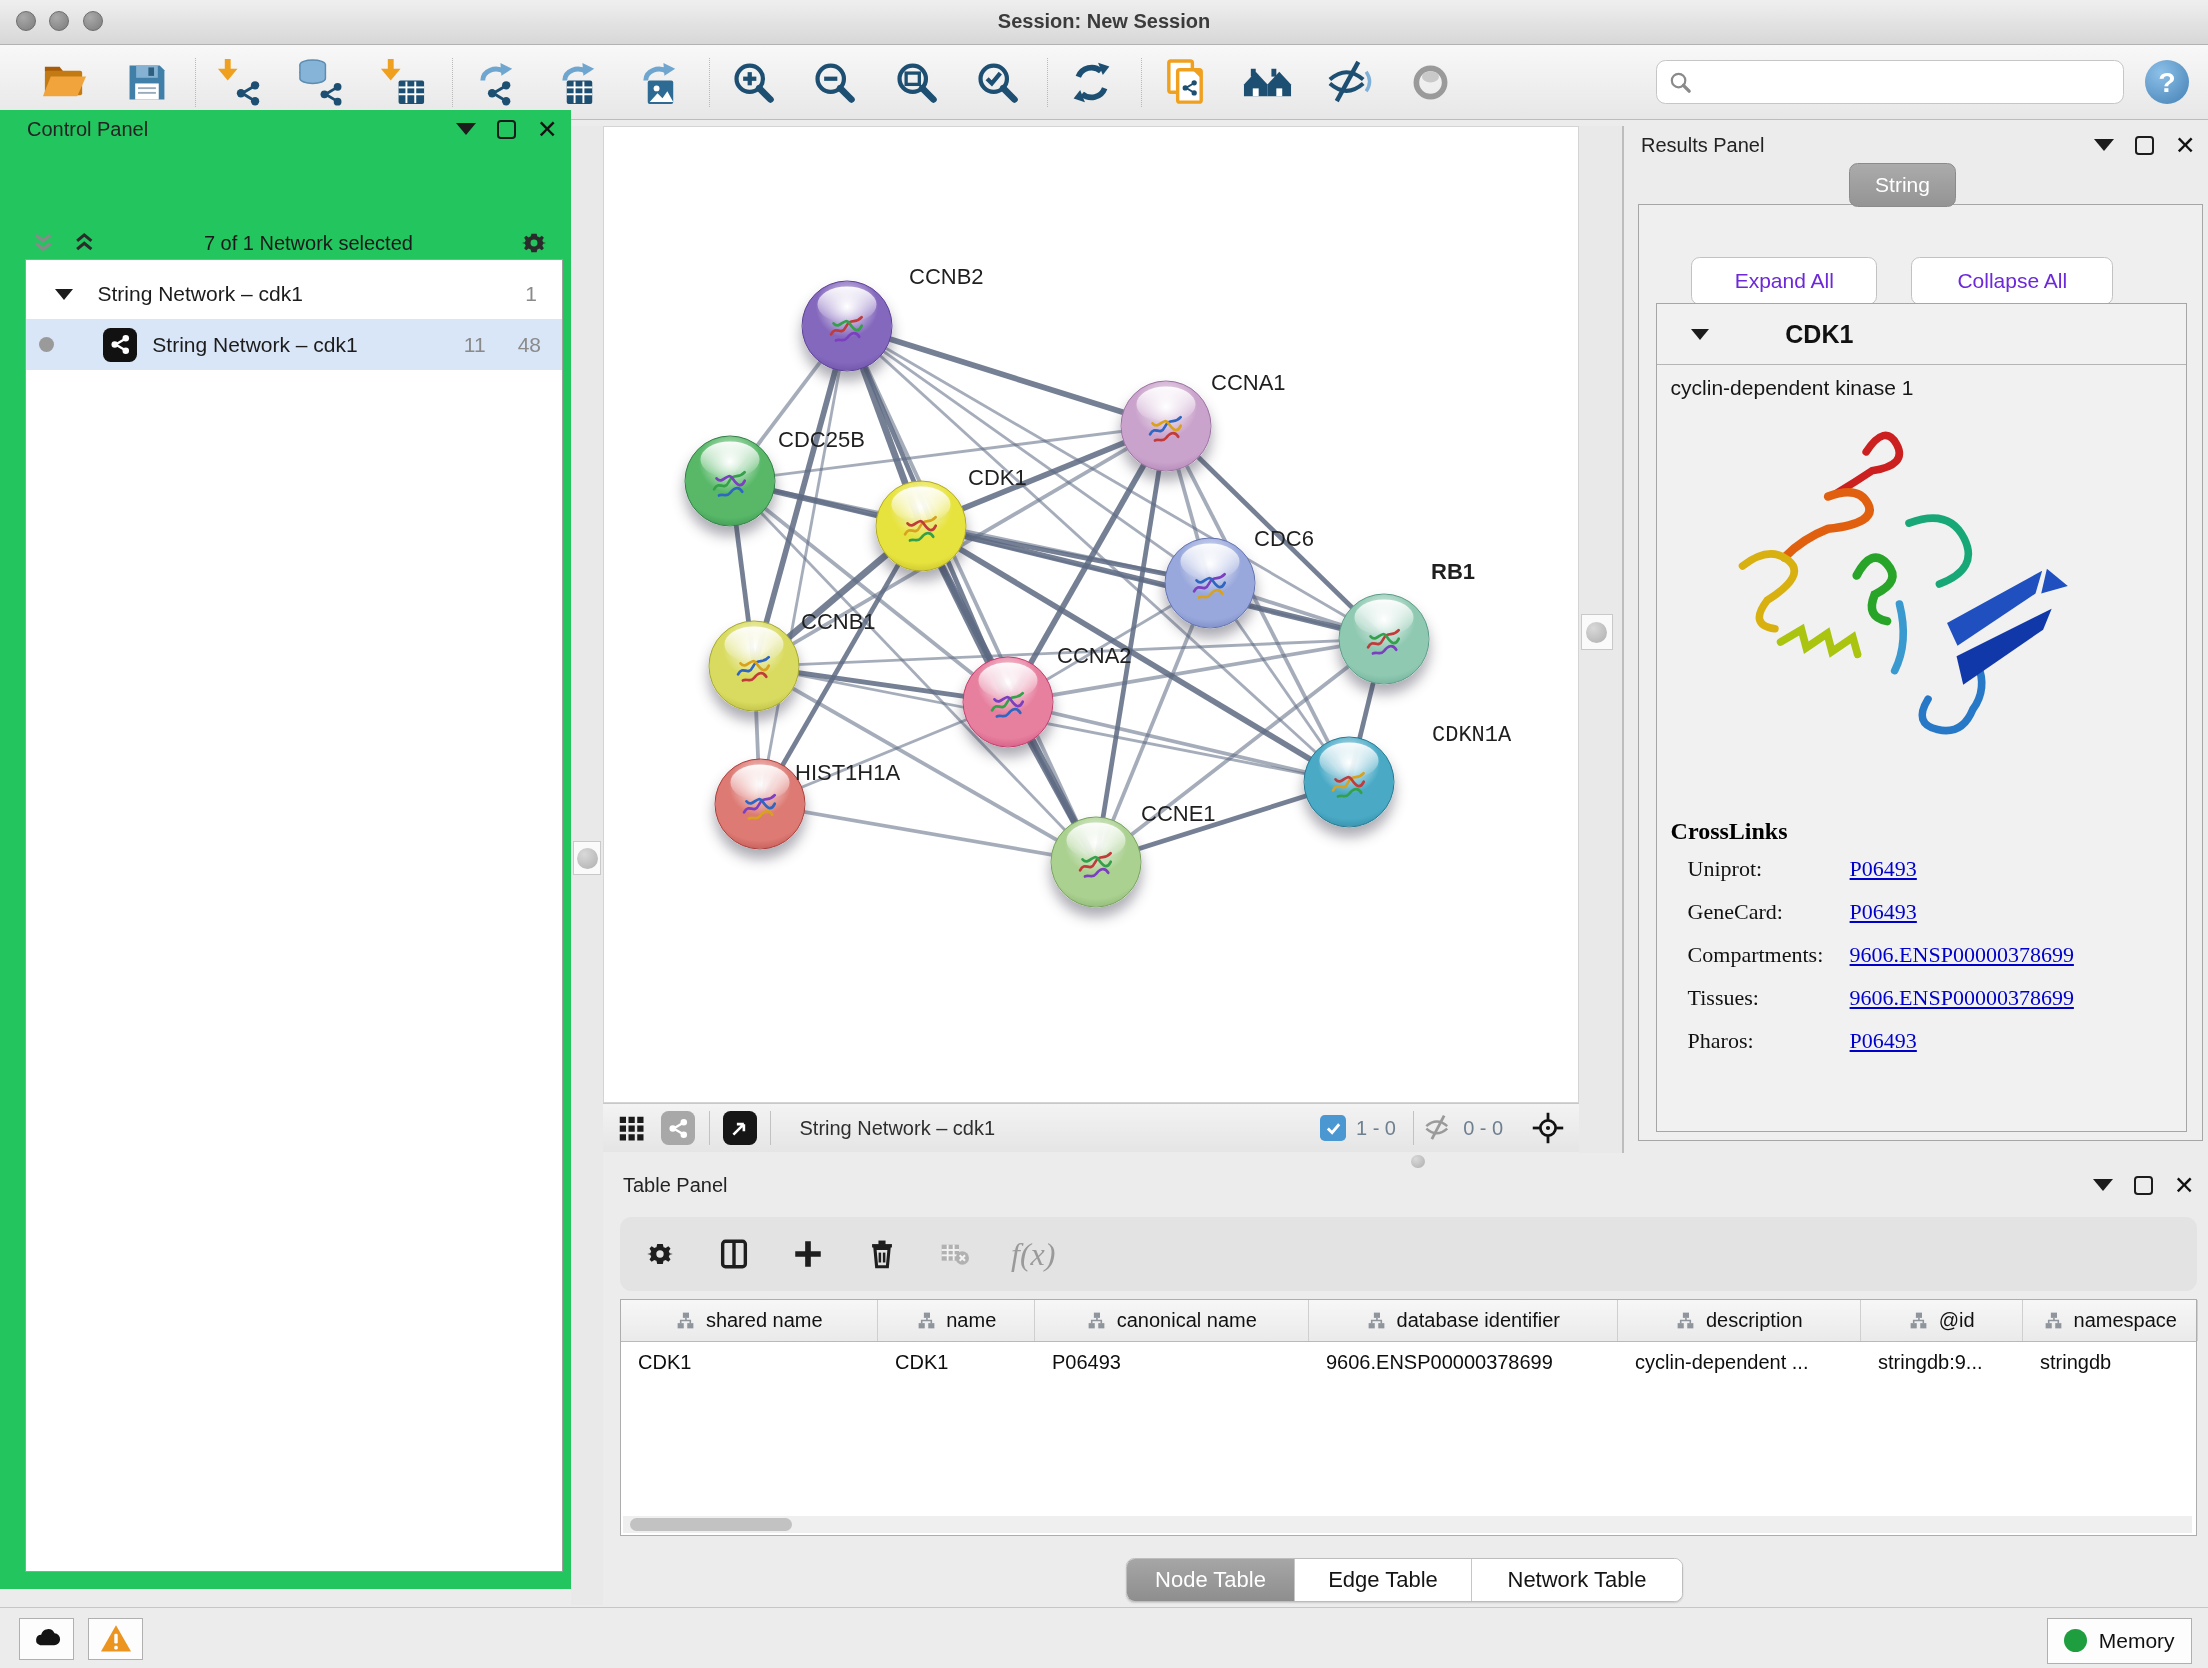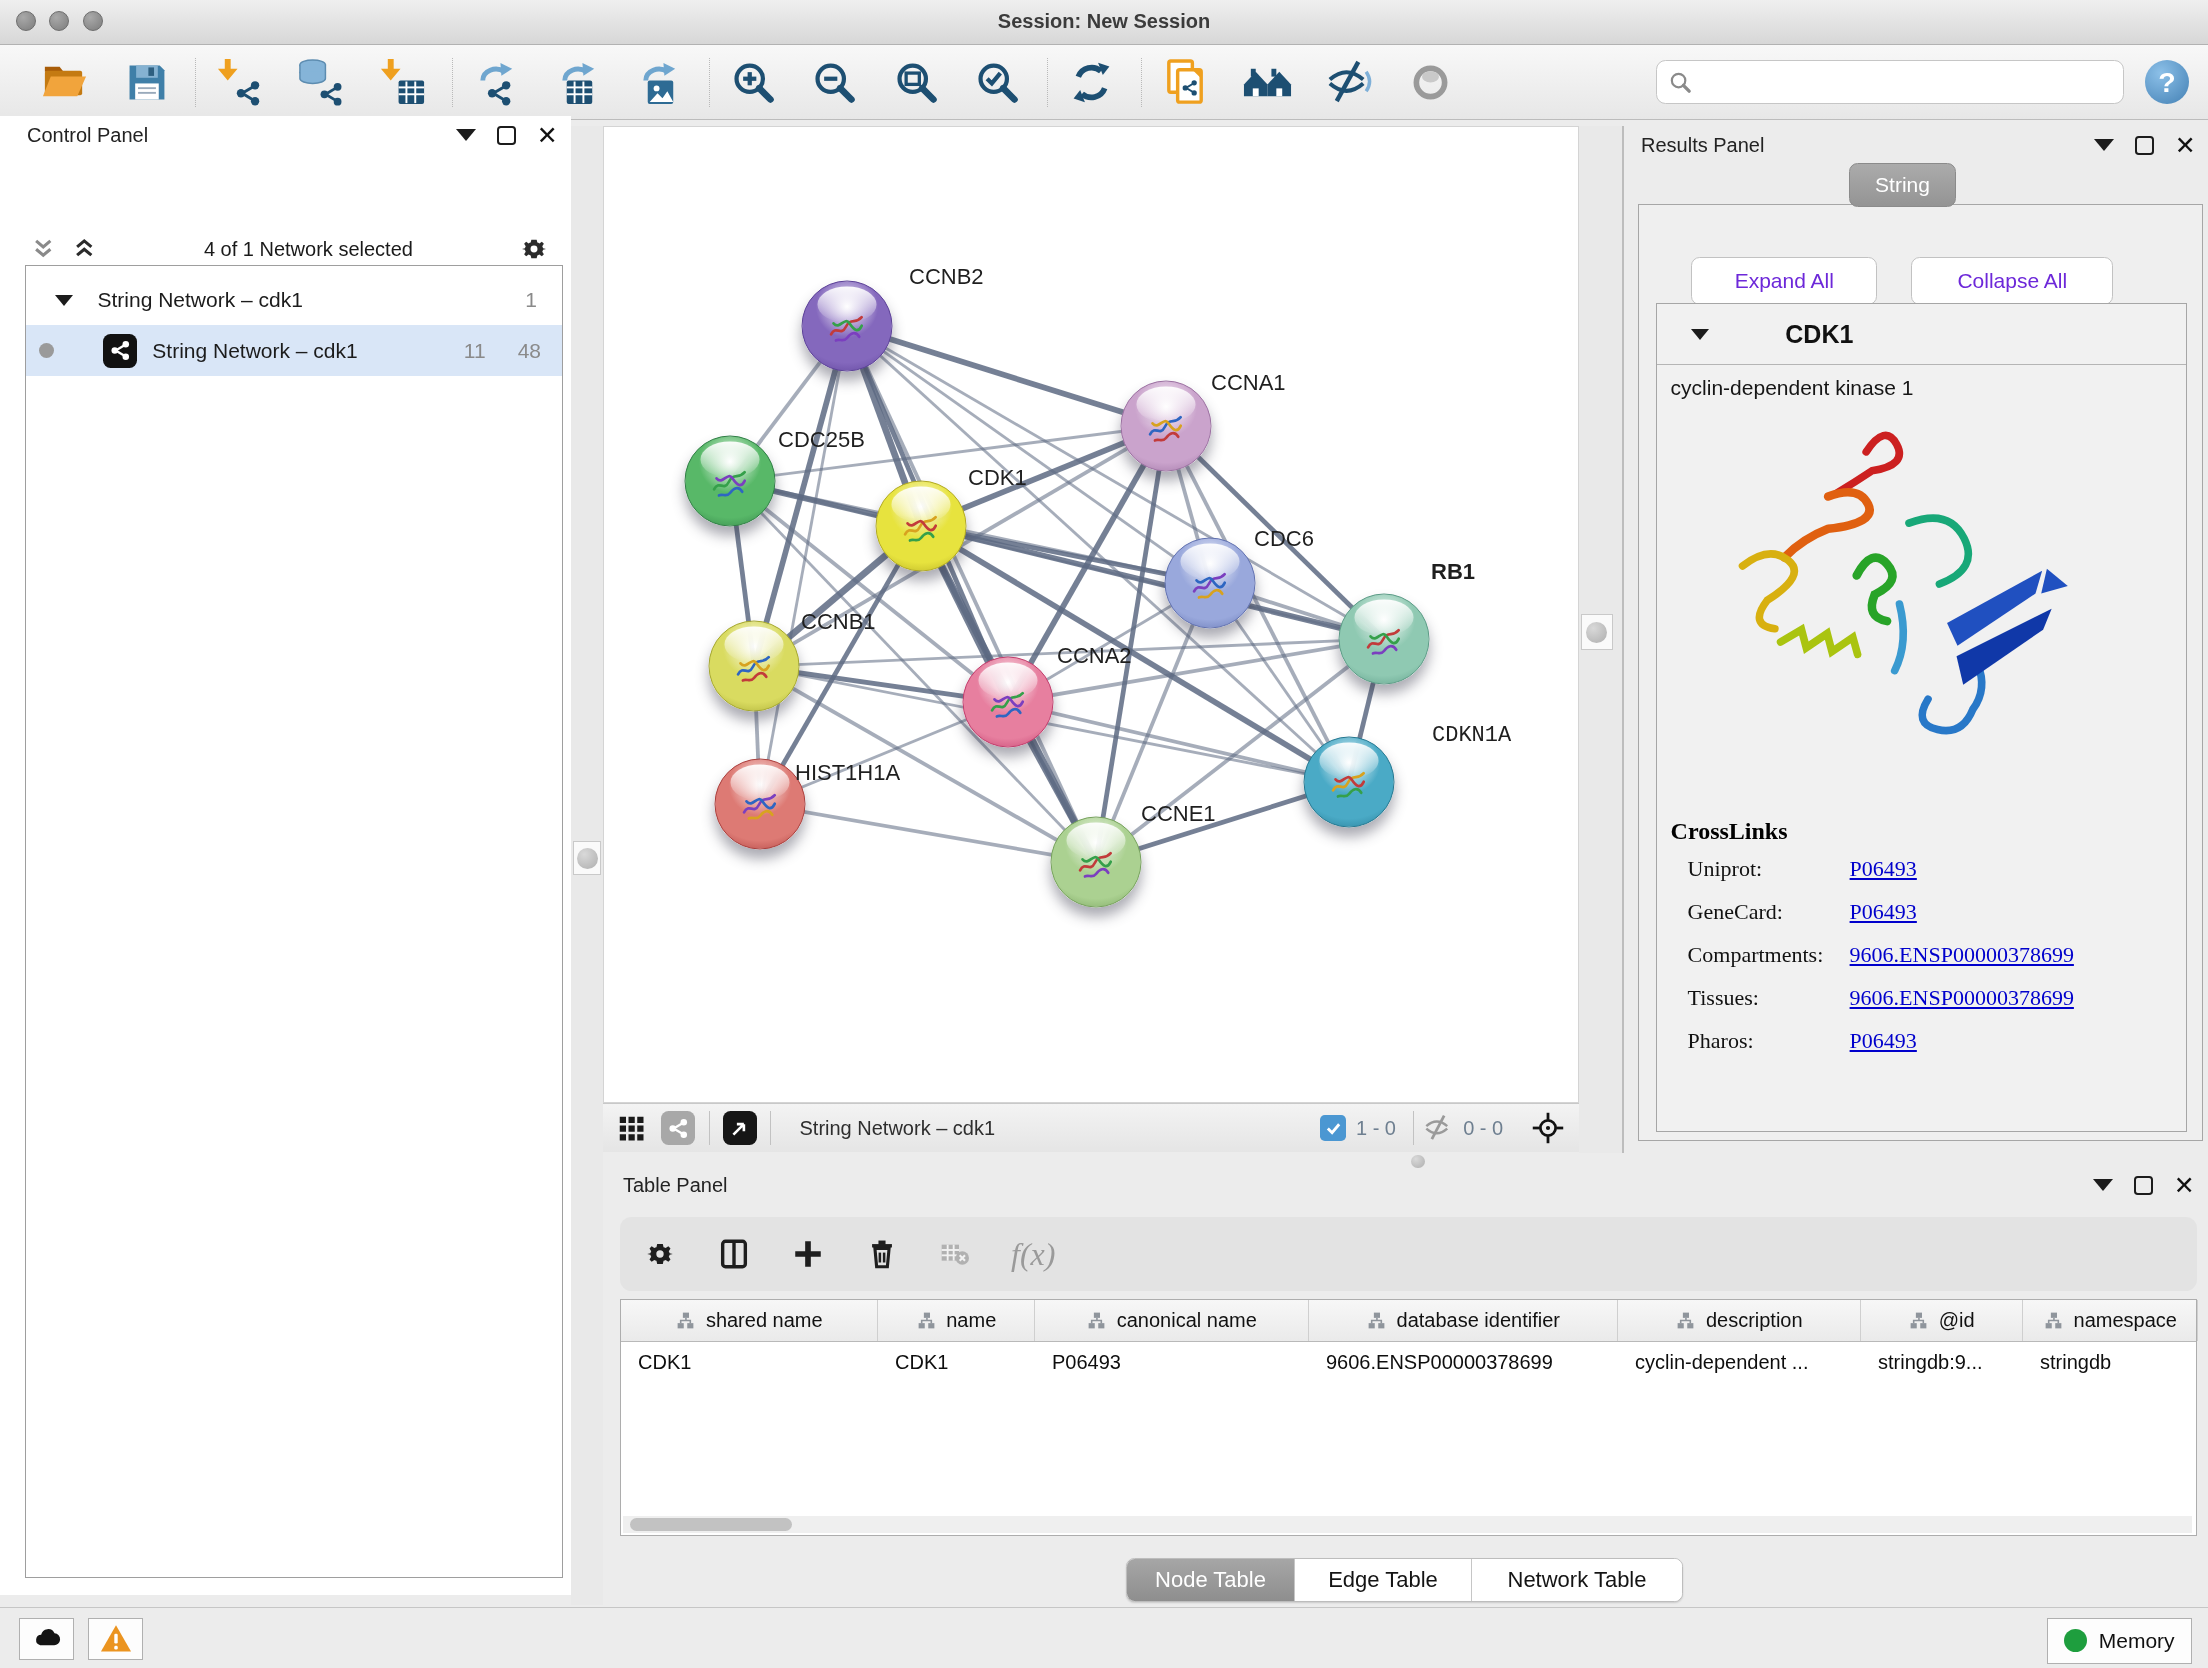--- a/index.html
+++ b/index.html
@@ -28,21 +28,21 @@
   .helpbtn { width:44px; height:44px; border-radius:50%; margin:0 19px 0 21px;
     background:radial-gradient(circle at 35% 30%, #8cc0e8, #4380b4); color:#fff;
     font-size:28.5px; font-weight:bold; display:flex; align-items:center; justify-content:center; flex:0 0 auto;}
   
   .panel-title { font-size:20px; color:#232323; }
   .panel-ctrls { display:flex; align-items:center; gap:21px; }
   .tri-down { width:0; height:0; border-left:10.5px solid transparent; border-right:10.5px solid transparent; border-top:12.4px solid #1c1c1c; }
   .maxbox { width:19px; height:19px; border:2.9px solid #1c1c1c; border-radius:3.8px; }
   .xmark { font-size:25px; font-weight:bold; color:#111; line-height:19px; font-family:"DejaVu Sans",sans-serif;}
   
-  .control-panel { position:absolute; left:0; top:116px; width:571px; height:1479px; background:#ffffff; }
+  .control-panel { position:absolute; left:0; top:110px; width:571px; height:1479px; background:#22c55e; }
   .cp-head { position:absolute; left:27px; top:7.6px; right:13.3px; display:flex; justify-content:space-between; align-items:center; }
   .seg { position:absolute; display:flex; height:44px; border-radius:8.6px; overflow:hidden;
     border:1px solid #bdbdbd; background:#fff; box-shadow:0 1px 1.9px rgba(0,0,0,.15); }
   .seg .tab { display:flex; align-items:center; justify-content:center; font-size:21px;
     color:#141414; background:#fff; border-left:1px solid #c6c6c6; }
   .seg .tab:first-child { border-left:none; }
   .seg .tab.sel { background:linear-gradient(#a6a6a6,#8e8e8e); color:#fff; }
   .cp-tabs { left:71px; top:42px; }
   .cp-toolrow { position:absolute; left:28.5px; top:116px; right:21px; height:34px; display:flex; align-items:center; }
   .cp-status { flex:1; text-align:center; font-size:20px; color:#1a1a1a; }
@@ -333,21 +333,21 @@
           <path d="M6 5l6 5 6-5"></path>
           <path d="M6 12l6 5 6-5"></path>
         </g>
     </svg>
     <svg width="28.5" height="28.5" viewBox="0 0 24 24" style="margin-left:13.3px;color:#2b2b2b">
       <g stroke="currentColor" stroke-width="2.6" fill="none">
           <path d="M6 10l6-5 6 5"></path>
           <path d="M6 17l6-5 6 5"></path>
         </g>
     </svg>
-    <span class="cp-status">4 of 1 Network selected</span>
+    <span class="cp-status">7 of 1 Network selected</span>
     <svg width="32" height="32" viewBox="0 0 24 24" style="color:#2b2b2b">
         <use href="#gear"></use>
       </svg>
   </div>
   <div class="treebox">
     <div class="tree-row1">
       <span class="tri-down" style="margin-left:28.5px;border-left-width:9.5px;border-right-width:9.5px;border-top-width:11.4px"></span>
       <span style="margin-left:25px">String Network – cdk1</span>
       <span class="graycount" style="margin-left:auto;margin-right:25px">1</span>
     </div>

